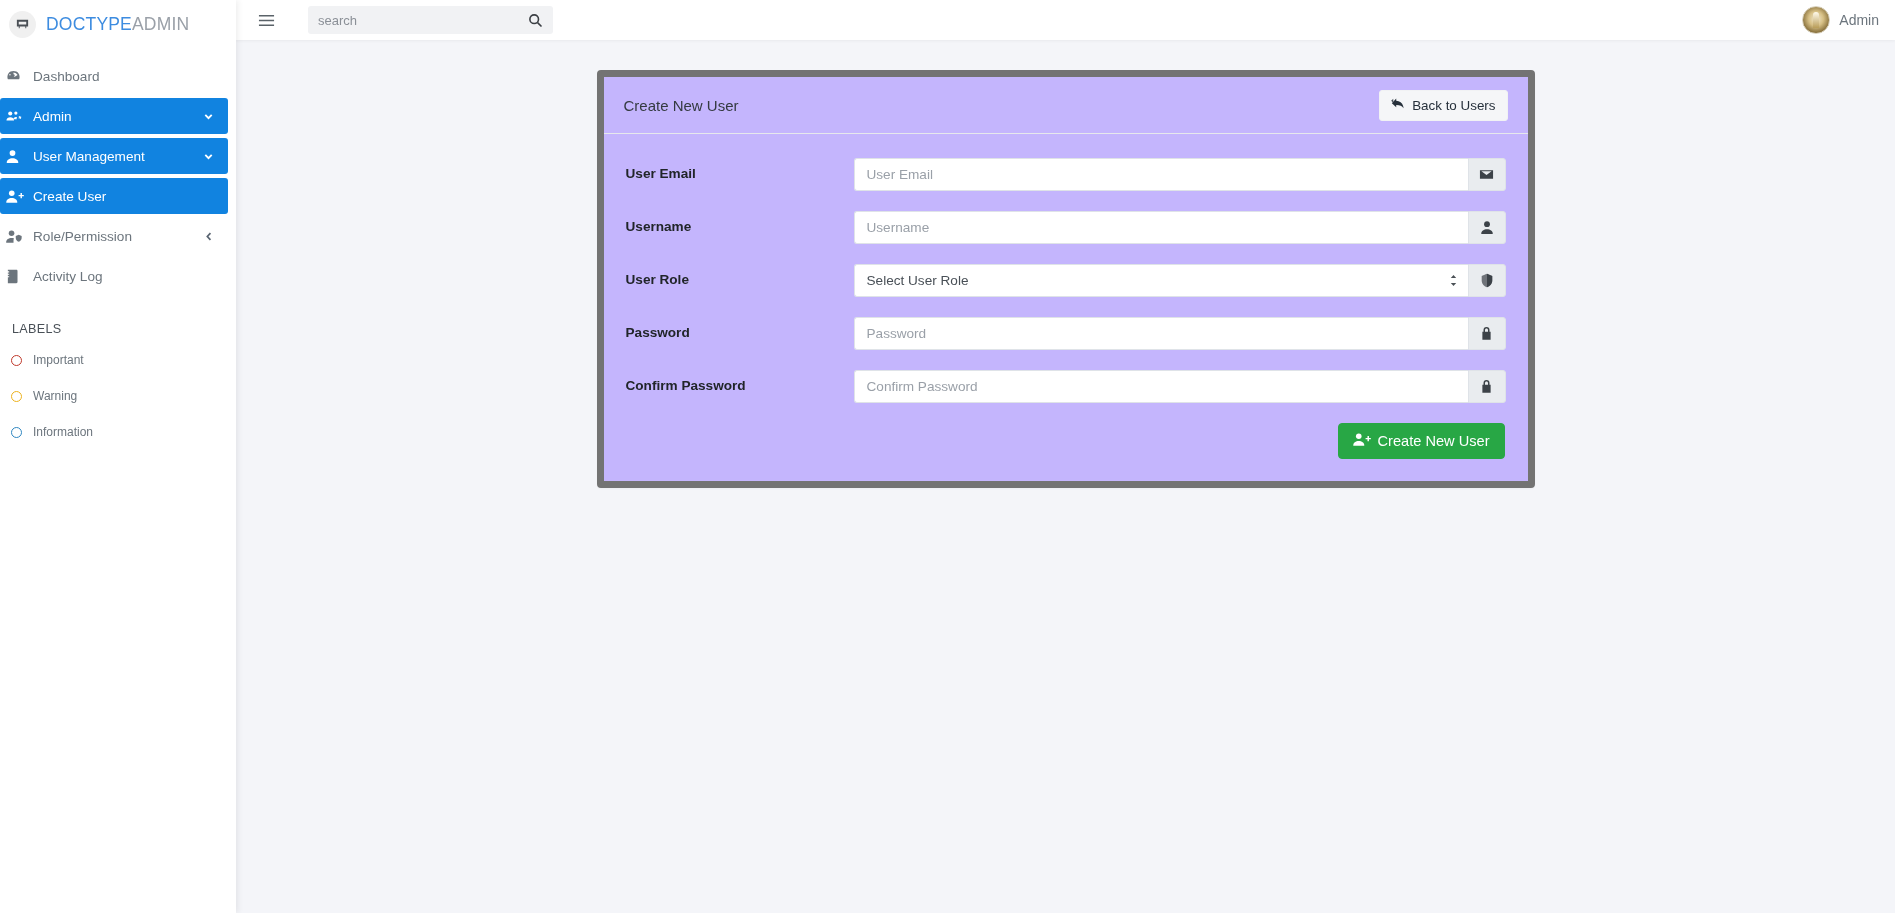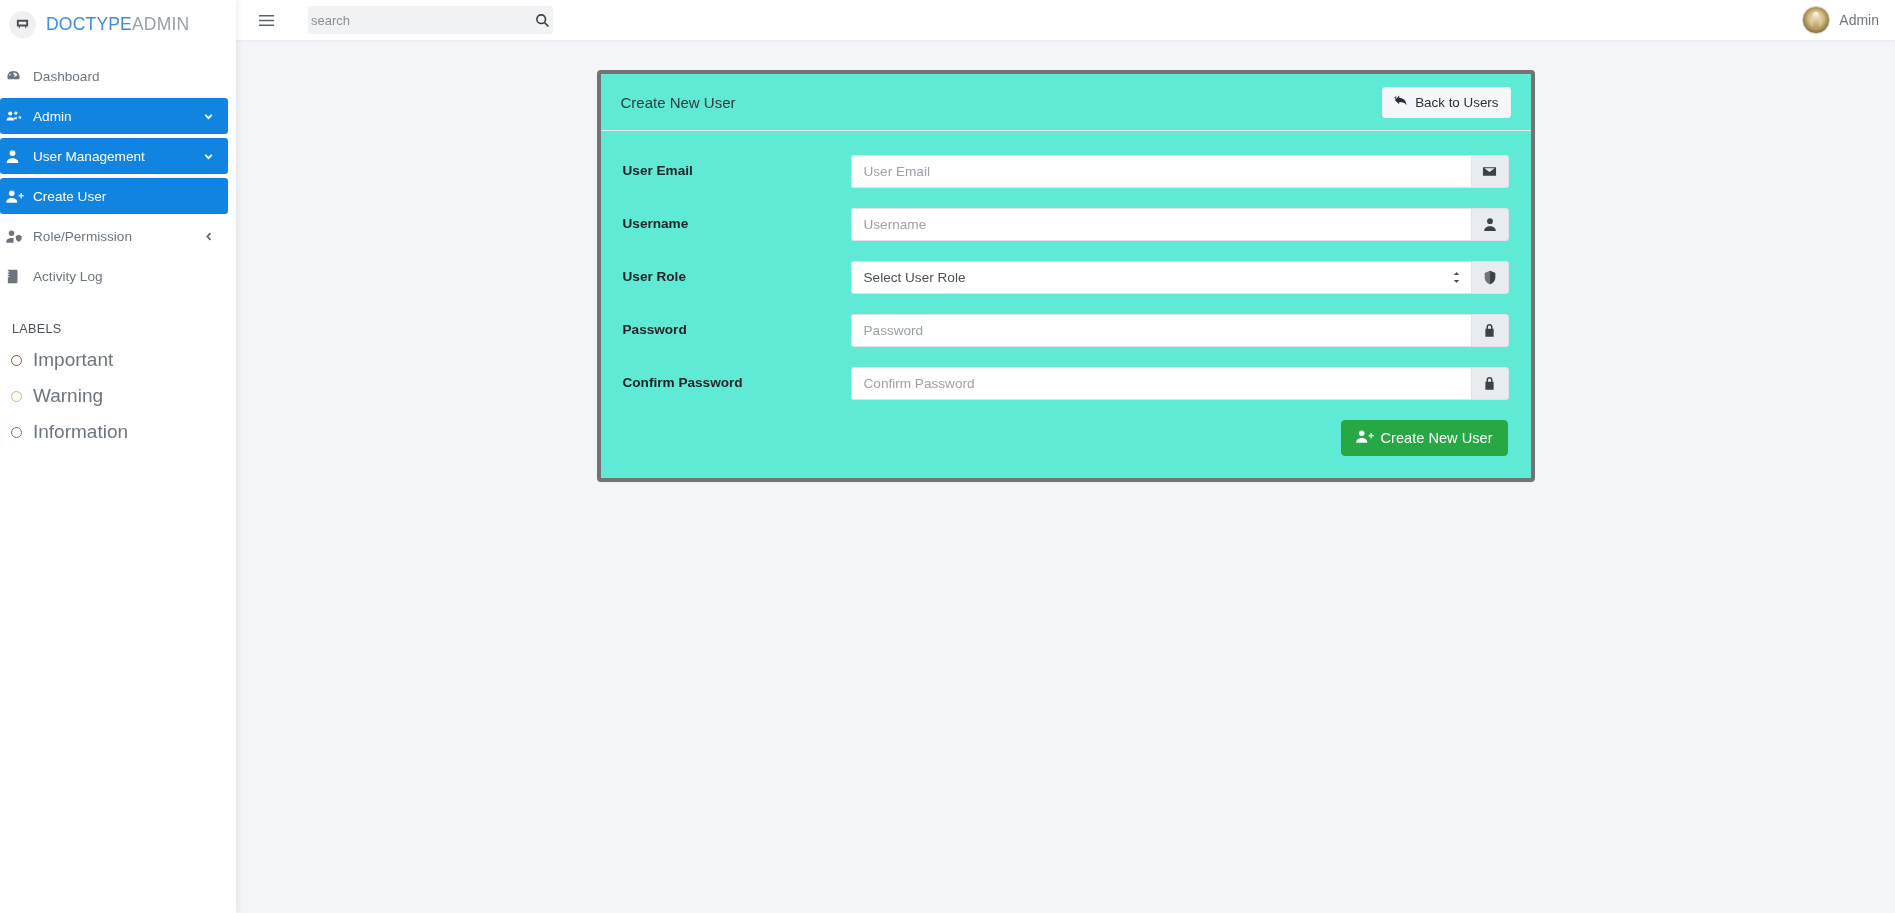--- a/index.html
+++ b/index.html
@@ -55,21 +55,21 @@
     position: absolute; right: 14px;
     display: flex; align-items: center;
   }
 
   .labels-head {
     margin: 28px 0 6px 12px;
     font-size: 12.6px; color: #495057; letter-spacing: .3px;
   }
   .label-item {
     display: flex; align-items: center; height: 36px;
-    padding-left: 11px; font-size: 19px; color: #6c757d;
+    padding-left: 11px; font-size: 12px; color: #6c757d;
     cursor: pointer;
   }
   .label-dot {
     width: 11px; height: 11px; border-radius: 50%;
     border: 1.6px solid #c0392b; margin-right: 11px;
     flex: 0 0 11px;
   }
 
   
   .main { flex: 1; height: 913px; display: flex; flex-direction: column; background: #f4f5f9; }
@@ -78,21 +78,21 @@
     height: 40px; background: #ffffff;
     display: flex; align-items: center;
     padding: 0 16px 0 14px;
     box-shadow: 0 1px 3px rgba(0,0,0,0.05);
     position: relative; z-index: 4;
   }
   .hamburger { color: #5a6268; cursor: pointer; padding: 4px 8px; display:flex; }
   .search-wrap {
     margin-left: 25px; width: 245px; height: 28px;
     background: #f1f2f4; border-radius: 3px;
-    display: flex; align-items: center; padding: 0 3px;
+    display: flex; align-items: center; padding: 0 10px;
   }
   .search-input {
     flex: 1; border: none; outline: none; background: transparent;
     font-size: 13px; color: #495057;
     font-family: "Liberation Sans", sans-serif;
   }
   .search-input::placeholder { color: #8b9097; }
   .search-btn { background: none; border: none; cursor: pointer; color: #3b3f44; display:flex; padding:0; }
 
   .topbar-right {
@@ -112,21 +112,21 @@
     background: linear-gradient(180deg,#fffaec,#b99d58);
     border-radius: 3px 3px 0 0;
   }
   .user-name { font-size: 14px; color: #6c757d; }
 
   .content { flex: 1; overflow: auto; padding-top: 30px; }
 
   
   .card {
     width: 938px; margin: 0 auto;
-    background: #5eead4; border: 4px solid #737373;
+    background: #c4b5fd; border: 7px solid #737373;
     border-radius: 4px;
     box-shadow: 0 1px 2px rgba(0,0,0,0.03);
   }
   .card-header {
     height: 57px; border-bottom: 1px solid #e6e8ec;
     display: flex; align-items: center; padding: 0 20px;
   }
   .card-title { font-size: 15px; color: #343a40; }
   .back-btn {
     margin-left: auto;

